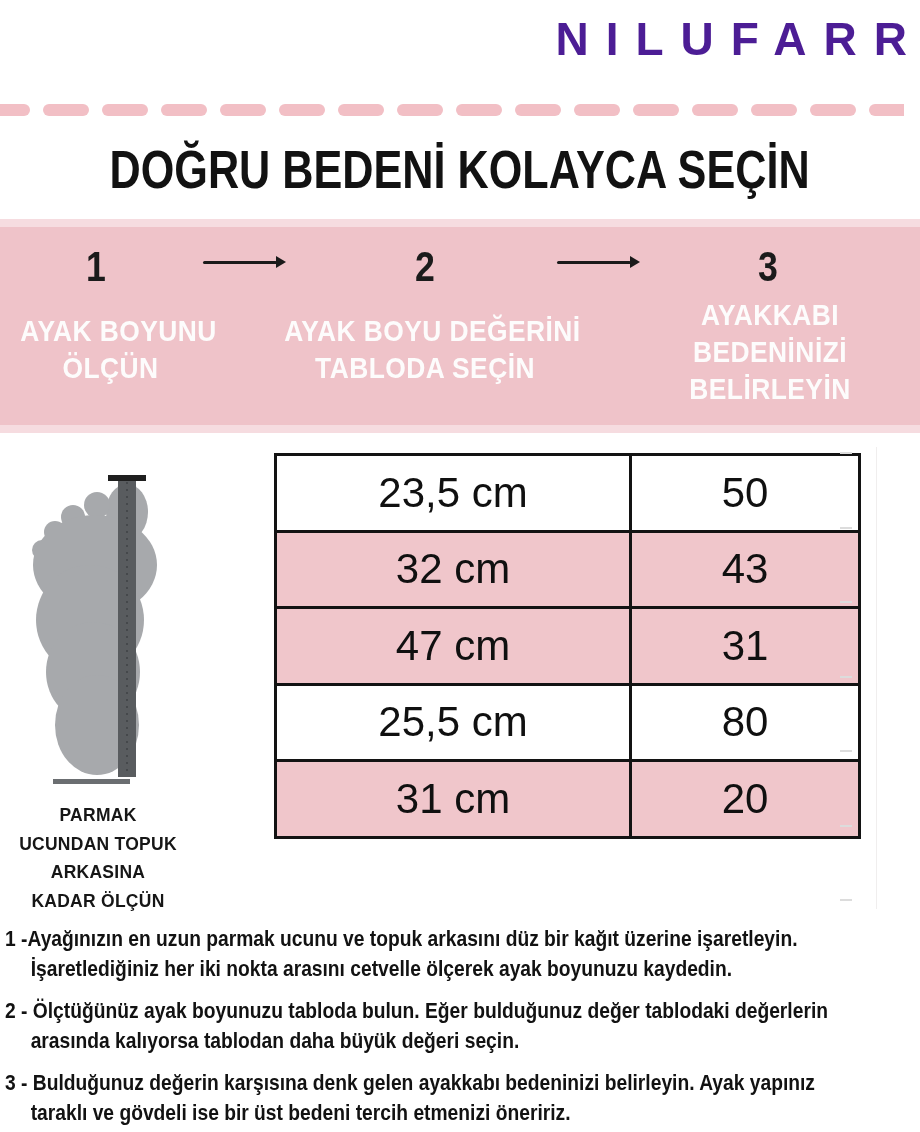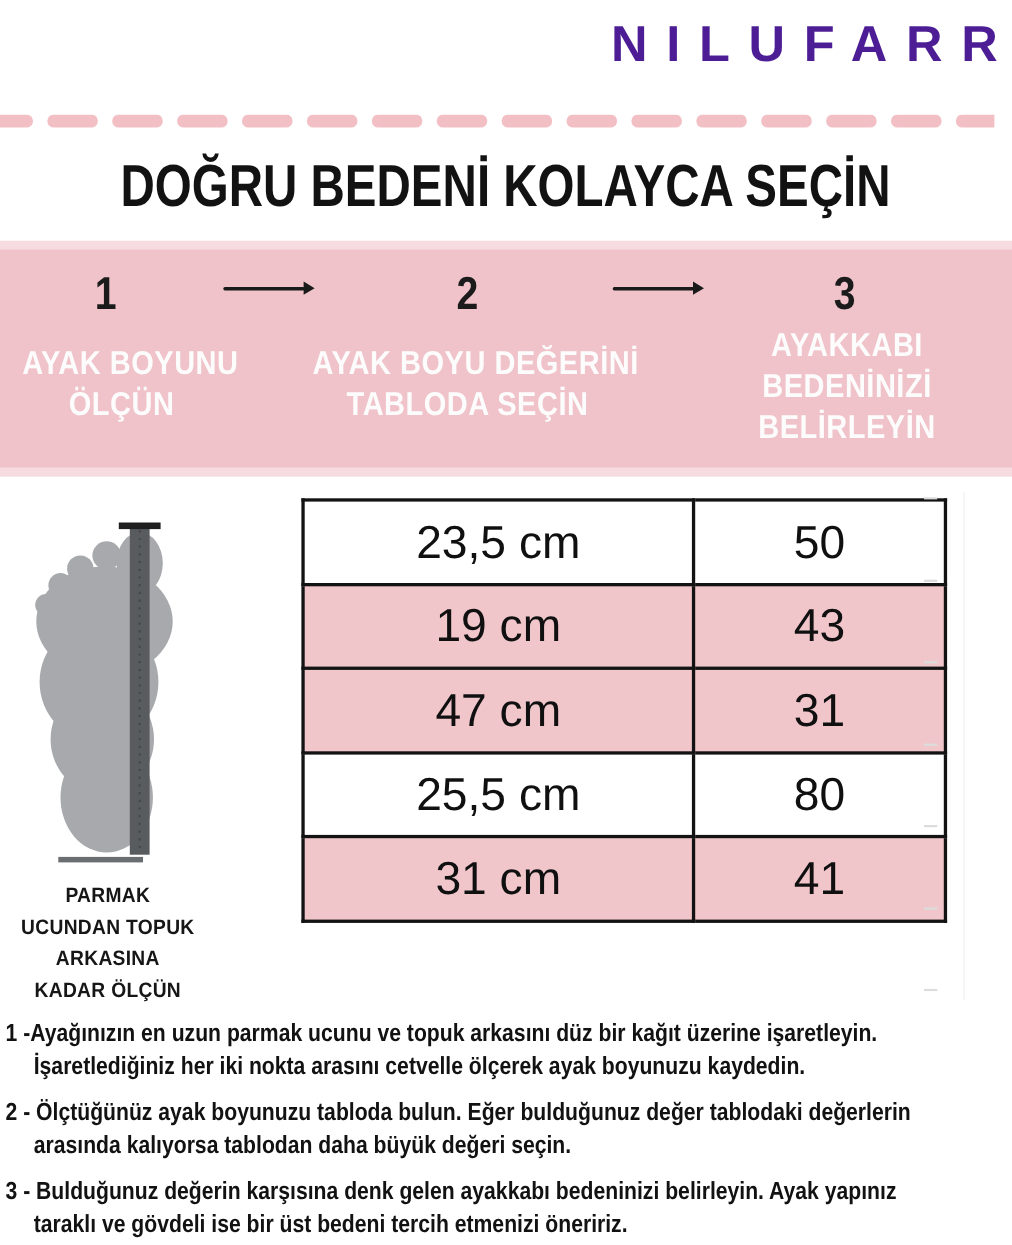--- a/index.html
+++ b/index.html
@@ -172,34 +172,34 @@
     <div class="ln">KADAR ÖLÇÜN</div>
   </div>
 
   <table class="size-table">
     <tbody>
       <tr>
         <td class="cm">23,5 cm</td>
         <td class="size">50</td>
       </tr>
       <tr class="pink">
-        <td class="cm">19 cm</td>
+        <td class="cm">32 cm</td>
         <td class="size">43</td>
       </tr>
       <tr class="pink">
         <td class="cm">47 cm</td>
         <td class="size">31</td>
       </tr>
       <tr>
         <td class="cm">25,5 cm</td>
         <td class="size">80</td>
       </tr>
       <tr class="pink">
         <td class="cm">31 cm</td>
-        <td class="size">41</td>
+        <td class="size">20</td>
       </tr>
     </tbody>
   </table>
   <div class="vline"></div>
 
   <div class="notes">
     <div class="note">
       <div class="ln">1 -Ayağınızın en uzun parmak ucunu ve topuk arkasını düz bir kağıt üzerine işaretleyin.</div>
       <div class="ln cont">İşaretlediğiniz her iki nokta arasını cetvelle ölçerek ayak boyunuzu kaydedin.</div>
     </div>

